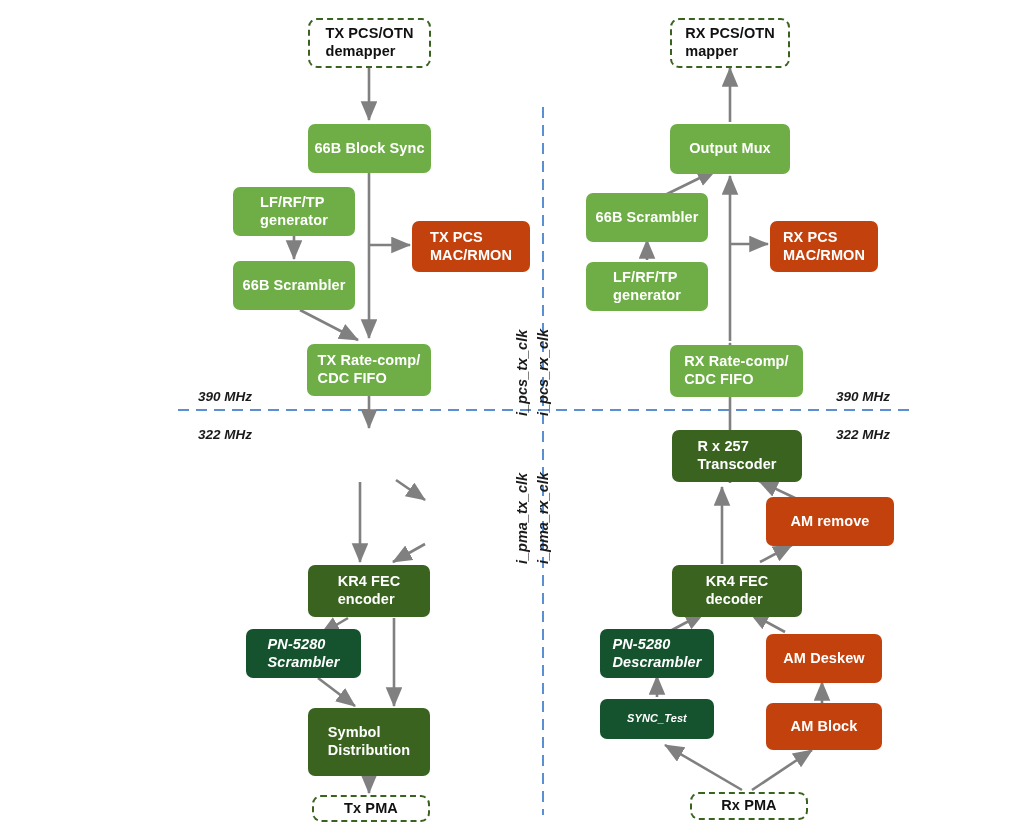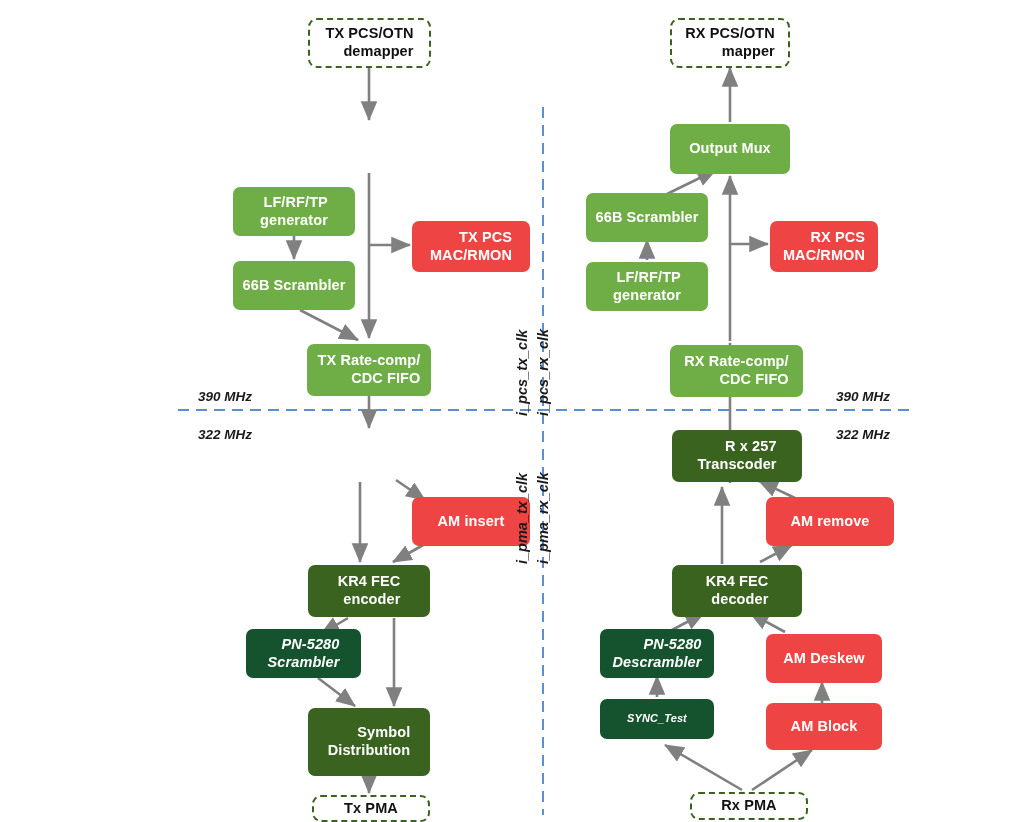--- a/index.html
+++ b/index.html
@@ -22,31 +22,31 @@
     width: 1028px;
     height: 822px;
     pointer-events: none;
   }
   .node {
     position: absolute;
     box-sizing: border-box;
     display: flex;
     align-items: center;
     justify-content: center;
-    text-align: right;
+    text-align: left;
     border-radius: 7px;
     color: #ffffff;
     font-weight: bold;
     line-height: 1.22;
     letter-spacing: 0.1px;
     z-index: 3;
   }
   .node.green   { background: #6FAE46; }
   .node.dgreen  { background: #3A6320; }
-  .node.gold    { background: #ef4444; }
+  .node.gold    { background: #c2410c; }
   .node.blue    { background: #14532d; font-style: italic; }
   .node.dashed  {
     background: #ffffff;
     color: #111111;
     border: 2.5px dashed #3A6320;
     border-radius: 9px;
   }
   .clk-label {
     position: absolute;
     font-style: italic;
@@ -113,31 +113,31 @@
       <line x1="785" y1="632" x2="750" y2="613"></line>
       <line x1="657" y1="697" x2="657" y2="676"></line>
       <line x1="822" y1="703" x2="822" y2="682"></line>
       <line x1="742" y1="790" x2="665" y2="745"></line>
       <line x1="752" y1="790" x2="812" y2="750"></line>
     </g>
   </svg>
 
   <div class="node dashed" style="left:308px; top:18px; width:123px; height:50px; font-size:14.5px;">TX PCS/OTN<br>demapper</div>
 
+  <div class="node green" style="left:308px; top:124px; width:123px; height:49px; font-size:14.5px;">66B Block Sync</div>
 
   <div class="node green" style="left:233px; top:187px; width:122px; height:49px; font-size:14.5px;">LF/RF/TP<br>generator</div>
 
   <div class="node gold" style="left:412px; top:221px; width:118px; height:51px; font-size:14.5px;">TX PCS<br>MAC/RMON</div>
 
   <div class="node green" style="left:233px; top:261px; width:122px; height:49px; font-size:14.5px;">66B Scrambler</div>
 
   <div class="node green" style="left:307px; top:344px; width:124px; height:52px; font-size:14.5px;">TX Rate-comp/<br>CDC FIFO</div>
 
 
-  <div class="node gold" style="left:412px; top:497px; width:118px; height:49px; font-size:14.5px;">AM insert</div>
 
   <div class="node dgreen" style="left:308px; top:565px; width:122px; height:52px; font-size:14.5px;">KR4 FEC<br>encoder</div>
 
   <div class="node blue" style="left:246px; top:629px; width:115px; height:49px; font-size:14.5px;">PN-5280<br>Scrambler</div>
 
   <div class="node dgreen" style="left:308px; top:708px; width:122px; height:68px; font-size:14.5px;">Symbol<br>Distribution</div>
 
   <div class="node dashed" style="left:312px; top:795px; width:118px; height:27px; font-size:14.5px;">Tx PMA</div>
 
   <div class="node dashed" style="left:670px; top:18px; width:120px; height:50px; font-size:14.5px;">RX PCS/OTN<br>mapper</div>

